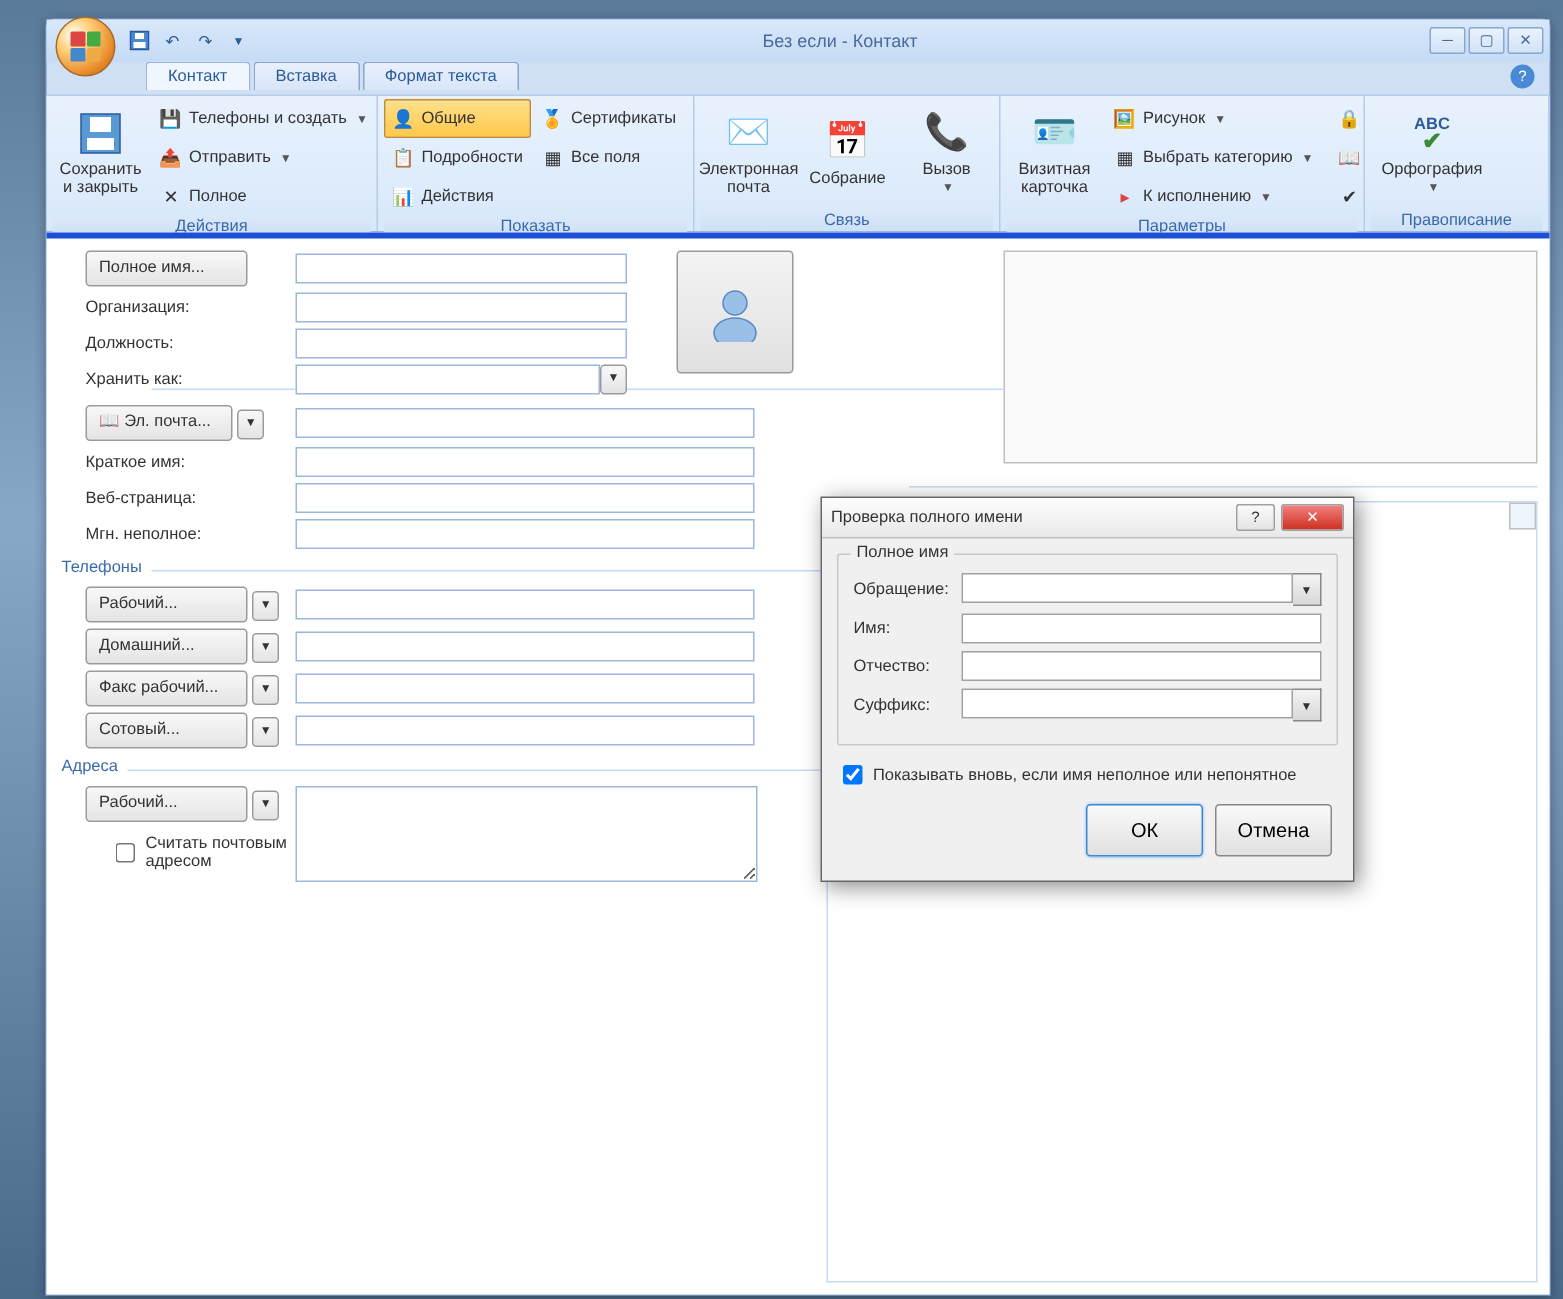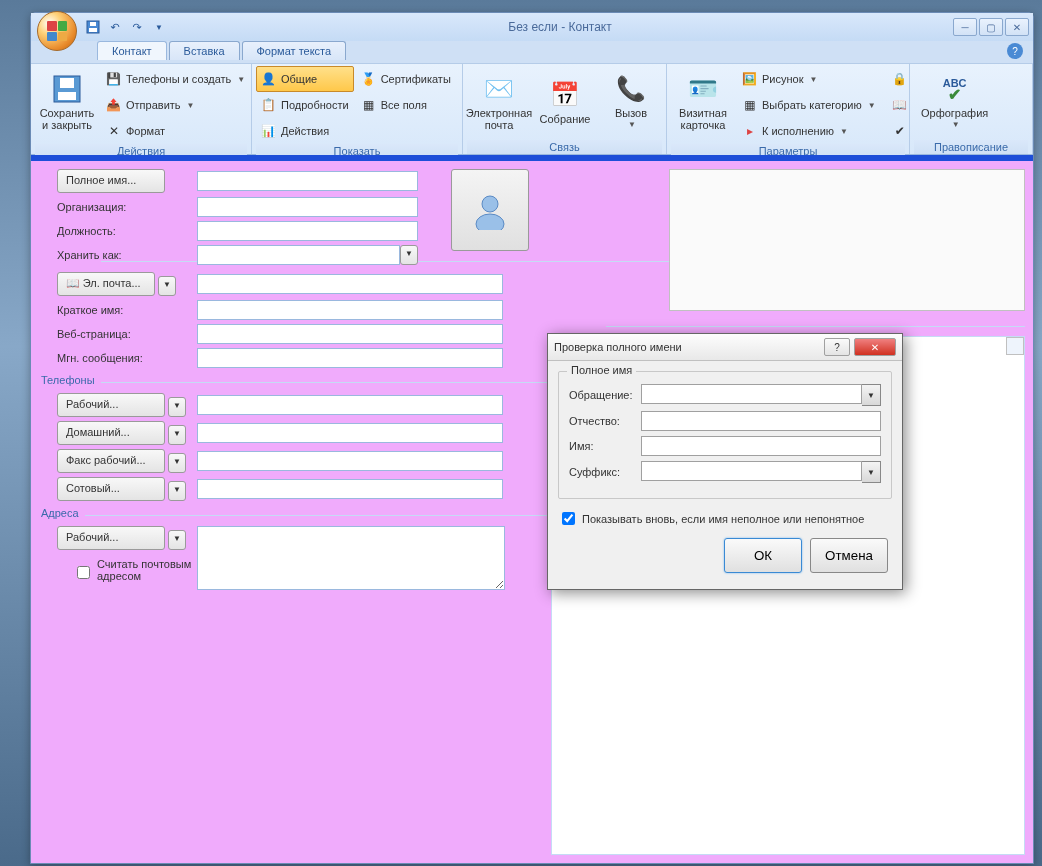--- a/index.html
+++ b/index.html
@@ -26,38 +26,38 @@
 .group{border-right:1px solid #b5cce8;padding:2px 4px 0;display:flex;flex-direction:column}
 .group-body{flex:1;display:flex;align-items:flex-start;gap:2px}
 .group-label{text-align:center;color:#3a6aaa;font-size:11px;padding:1px 0;background:linear-gradient(#dae8fa,#cfe0f5)}
 .bigbtn{display:flex;flex-direction:column;align-items:center;justify-content:center;padding:2px 6px;height:66px;cursor:pointer;border:1px solid transparent;border-radius:3px;text-align:center;line-height:12px;min-width:50px}
 .bigicon{width:32px;height:32px;margin-bottom:2px;display:flex;align-items:center;justify-content:center;font-size:24px}
 .smallbtns{display:flex;flex-direction:column;gap:0}
 .smallbtn{display:flex;align-items:center;gap:4px;padding:2px 4px;cursor:pointer;border:1px solid transparent;border-radius:2px;height:20px;white-space:nowrap}
 .smallbtn.active{border-color:#c88a2a;background:linear-gradient(#ffe08a,#ffc84a)}
 .smicon{width:16px;height:16px;display:flex;align-items:center;justify-content:center;font-size:12px}
 .dd{font-size:8px;margin-left:2px;color:#555}
-.content{position:absolute;left:0;right:0;top:142px;bottom:0;background:#f0abfc;border-top:6px solid #1d4ed8;padding:8px 10px}
+.content{position:absolute;left:0;right:0;top:142px;bottom:0;background:#ffffff;border-top:4px solid #1d4ed8;padding:8px 10px}
 .form-row{display:flex;align-items:center;margin-bottom:4px}
 .form-label{width:140px;color:#333;padding-left:16px}
 .btn3d{display:inline-block;padding:2px 8px;background:linear-gradient(#f8f8f8,#e4e4e4);border:1px solid #9a9a9a;border-radius:3px;cursor:pointer;min-width:90px;text-align:left;height:18px;line-height:16px}
 .btn3d.small{min-width:auto;width:16px;padding:0;text-align:center}
 .txtinput{border:1px solid #9ab8de;height:18px;padding:0 2px;background:#fff}
 .txtinput.w1{width:215px}
 .txtinput.w2{width:300px}
 .fieldset-label{color:#3a6aaa;font-size:11px;margin:6px 0 4px}
 .fieldset-line{border-top:1px solid #c5dbf5;margin-top:-8px;margin-left:60px;margin-bottom:10px}
 .photo{position:absolute;left:420px;top:8px;width:76px;height:80px;border:1px solid #9a9a9a;border-radius:3px;background:linear-gradient(#f4f4f4,#e0e0e0);display:flex;align-items:center;justify-content:center;cursor:pointer}
 .bizcard{position:absolute;right:8px;top:8px;width:354px;height:140px;border:1px solid #c0c0c0;background:#fafafa}
 .notes-label{position:absolute;left:520px;top:174px;color:#3a6aaa}
 .notes-line{position:absolute;left:575px;right:8px;top:165px;border-top:1px solid #c5dbf5}
 .notes-area{position:absolute;left:520px;top:175px;right:8px;bottom:8px;border:1px solid #c5dbf5;background:#fff}
 .notes-icon{position:absolute;right:0;top:0;width:16px;height:16px;border:1px solid #c0c0c0;background:#eef4fc;cursor:pointer}
 .addr-area{width:302px;height:58px;border:1px solid #9ab8de;background:#fff}
-.chkrow{display:flex;align-items:flex-end;gap:4px;margin-left:16px;margin-top:4px}
+.chkrow{display:flex;align-items:center;gap:4px;margin-left:16px;margin-top:4px}
 .dialog{position:absolute;left:516px;top:172px;width:354px;background:#f0f0f0;border:1px solid #666;box-shadow:3px 3px 14px rgba(0,0,0,.45);z-index:100}
 .dlg-title{height:26px;background:linear-gradient(#fdfdfd,#e8e8e8);border-bottom:1px solid #c0c0c0;display:flex;align-items:center;padding:0 6px}
 .dlg-title-txt{flex:1}
 .dlg-hbtn{width:24px;height:16px;border:1px solid #a0a0a0;border-radius:2px;margin-left:4px;background:linear-gradient(#fafafa,#e4e4e4);display:flex;align-items:center;justify-content:center;font-size:10px;cursor:pointer}
 .dlg-hbtn.close{background:linear-gradient(#f08080,#d03020);color:#fff;width:40px}
 .dlg-body{padding:10px}
 .dlg-group{border:1px solid #c8c8c8;border-radius:2px;padding:12px 10px 10px;position:relative;margin-bottom:10px}
 .dlg-group-label{position:absolute;top:-8px;left:8px;background:#f0f0f0;padding:0 4px;font-size:11px}
 .dlg-row{display:flex;align-items:center;margin-bottom:5px}
 .dlg-lbl{width:72px}
@@ -132,21 +132,21 @@
                 <span>Телефоны и создать</span>
                 <span class="dd">▼</span>
               </div>
         <div class="smallbtn">
                 <span class="smicon">📤</span>
                 <span>Отправить</span>
                 <span class="dd">▼</span>
               </div>
         <div class="smallbtn">
                 <span class="smicon">✕</span>
-                <span>Формат</span>
+                <span>Полное</span>
               </div>
       </div>
     </div>
     <div class="group-label">Действия</div>
   </div>
 
   <div class="group" style="width:202px">
     <div class="group-body">
       <div class="smallbtns">
         <div class="smallbtn active">
@@ -281,21 +281,21 @@
         </div>
   <div class="form-row">
           <div class="form-label">Краткое имя:</div>
           <input class="txtinput w2" style="">
         </div>
   <div class="form-row">
           <div class="form-label">Веб-страница:</div>
           <input class="txtinput w2" style="">
         </div>
   <div class="form-row">
-          <div class="form-label">Мгн. сообщения:</div>
+          <div class="form-label">Мгн. неполное:</div>
           <input class="txtinput w2" style="">
         </div>
 
   <div class="fieldset-label">Телефоны</div>
         <div class="fieldset-line"></div>
   <div class="form-row">
           <div class="form-label"><span class="btn3d">Рабочий...</span> <span class="btn3d small" style="font-size:8px">▼</span></div>
           <input class="txtinput w2" style="">
         </div>
   <div class="form-row">
@@ -340,25 +340,25 @@
       <div class="dlg-group">
         <div class="dlg-group-label">Полное имя</div>
         <div class="dlg-row">
                 <div class="dlg-lbl">Обращение:</div>
                 <div class="dlg-combo">
                   <input class="dlg-input" style="">
                   <div class="dlg-combo-btn">▼</div>
                 </div>
               </div>
         <div class="dlg-row">
+                <div class="dlg-lbl">Имя:</div>
+                <input class="dlg-input" style="">
+              </div>
+        <div class="dlg-row">
                 <div class="dlg-lbl">Отчество:</div>
-                <input class="dlg-input" style="">
-              </div>
-        <div class="dlg-row">
-                <div class="dlg-lbl">Имя:</div>
                 <input class="dlg-input" style="">
               </div>
         <div class="dlg-row">
                 <div class="dlg-lbl">Суффикс:</div>
                 <div class="dlg-combo">
                   <input class="dlg-input" style="">
                   <div class="dlg-combo-btn">▼</div>
                 </div>
               </div>
       </div>

